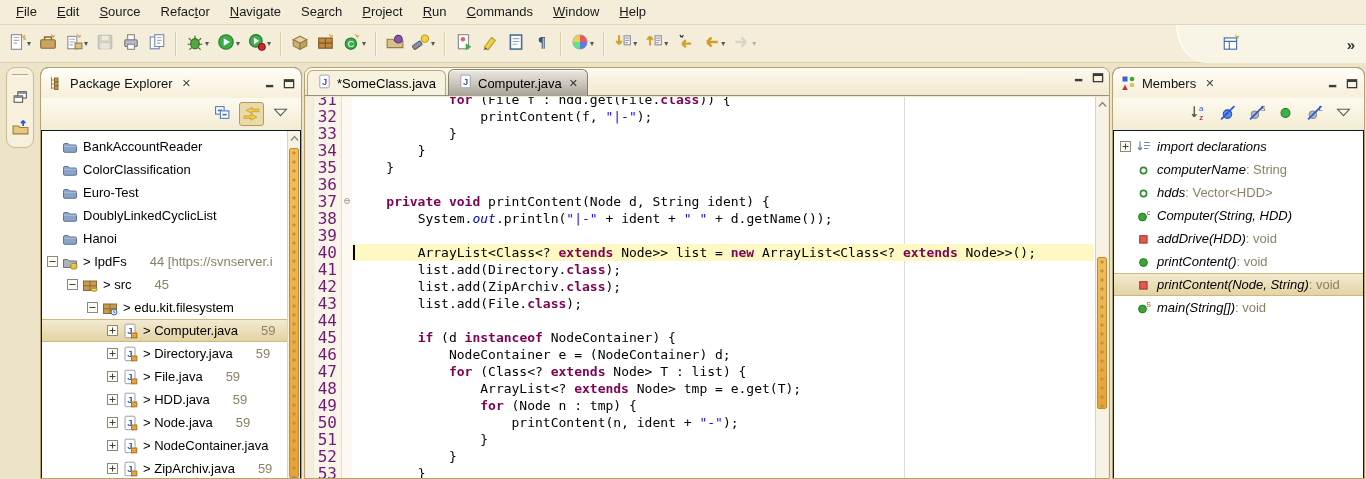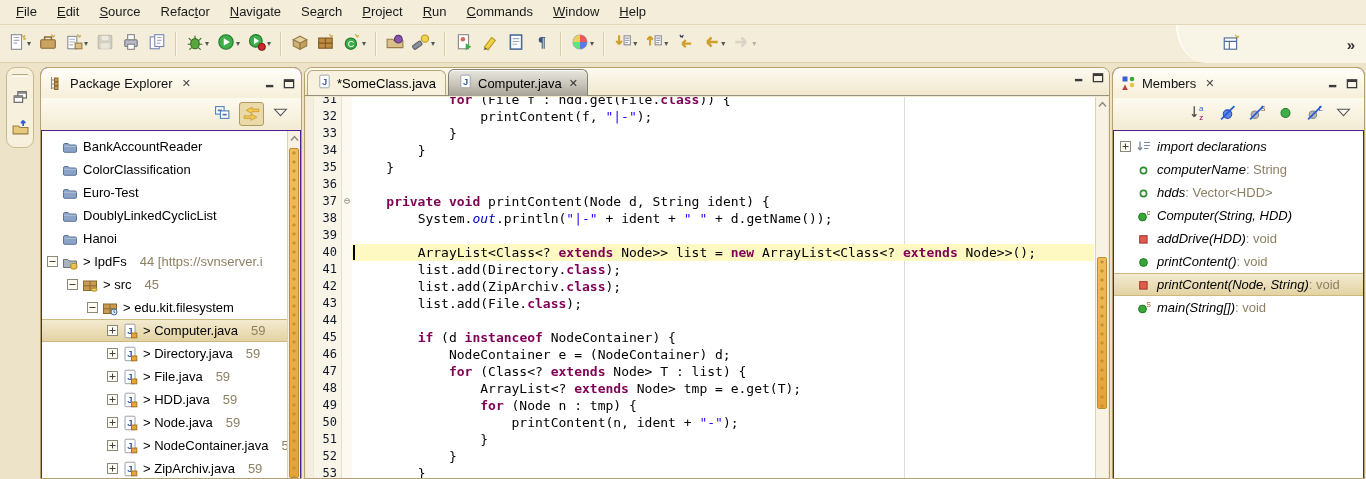--- a/index.html
+++ b/index.html
@@ -30,21 +30,21 @@
 
   
   .main { position:relative; width:1366px; height:416px; background:#ece3c8; }
 
   .fastview { position:absolute; left:0; top:0; width:40px; height:416px; }
   .fv-inner { width:28px; margin:4px auto 0; background:#f6f0dc; border:1px solid #cbbd92;
     border-radius:9px; padding:6px 0 8px; display:flex; flex-direction:column; align-items:center; gap:10px; }
   .fv-handle { width:16px; height:3px; border-top:1px solid #b9ab80; border-bottom:1px solid #fff; margin-bottom:2px; }
   .fv-btn svg { width:17px; height:17px; }
 
-  .panel { position:absolute; top:4px; height:412px; background:#4c1d95;
+  .panel { position:absolute; top:4px; height:412px; background:#0f172a;
     border:1px solid #b3a26d; border-radius:8px 8px 0 0; overflow:hidden; }
   .vhead { height:30px; display:flex; align-items:center; padding:0 6px 0 8px;
     background:linear-gradient(#fffef8,#f6efd9); }
   .vhead svg.vicon { width:16px; height:16px; margin-right:5px; }
   .vtitle { color:#111; }
   .vclose { margin-left:7px; font-size:11px; color:#444; border:1px solid transparent; padding:0 1px; }
   .vhead .spacer { flex:1; }
   .winbtn { margin-left:6px; display:inline-flex; }
   .winbtn svg { width:12px; height:11px; }
   .vtoolbar { height:32px; display:flex; align-items:center; justify-content:flex-end;
@@ -57,21 +57,21 @@
 
   
   .tree-row { height:23px; display:flex; align-items:center; white-space:nowrap; padding-left:5px; }
   .tree-row.selected { background:linear-gradient(#f3ead0,#e3d3a3);
     border-top:1px solid #cdb97e; border-bottom:1px solid #cdb97e; height:23px; }
   .expander { width:15px; height:23px; display:inline-flex; align-items:center; flex:none; }
   .expander svg { width:11px; height:11px; }
   .tree-icon { width:17px; height:16px; flex:none; margin-right:4px; }
   .tree-icon svg { width:16px; height:16px; }
   .tree-label { color:#000; }
-  .tree-meta { color:#8d8164; margin-left:13px; }
+  .tree-meta { color:#8d8164; margin-left:23px; }
 
   
   .sbar { position:absolute; top:0; bottom:0; width:13px; background:#f7f2e3; border-left:1px solid #ddd3b2; }
   .sbar .sarrow { height:15px; display:flex; align-items:center; justify-content:center; }
   .sbar .sarrow svg { width:9px; height:7px; }
   .sthumb { position:absolute; left:1px; right:1px; border:1px solid #c08c2d; border-radius:2px;
     background:
       radial-gradient(circle 1.5px at 50% 4px, #c9912f 1.4px, transparent 1.8px),
       linear-gradient(#f0bd5e,#e5a339);
     background-size:100% 9px, 100% 100%; background-repeat:repeat-y, no-repeat; }
@@ -86,22 +86,22 @@
     border-color:#858172; box-shadow:inset 0 1px 0 #fbfaf7; margin-bottom:-1px; height:27px; }
   .edtab svg { width:15px; height:15px; margin-right:5px; }
   .edtab .tablabel { color:#000; }
   .edtab .tclose { margin-left:7px; font-size:11px; color:#333; }
   .ed-minmax { position:absolute; right:5px; top:4px; display:flex; }
 
   .edbody { position:absolute; left:1px; right:1px; top:29px; bottom:0; background:#fff; overflow:hidden; }
   .annrail { position:absolute; left:0; top:0; bottom:0; width:8px; background:#f3eedd; border-right:1px solid #eee8d6; }
   .lines { position:absolute; left:8px; right:14px; top:-6px; bottom:0; }
   .cline { height:17px; display:flex; font-family:"DejaVu Sans Mono", monospace; font-size:13px; line-height:17px; }
-  .ln { width:28px; flex:none; text-align:right; color:#0f172a; background:#f8f4e7;
-    border-right:1px solid #e6dfc8; padding-right:4px; font-size:12px; }
+  .ln { width:28px; flex:none; text-align:right; color:#701a75; background:#f8f4e7;
+    border-right:1px solid #e6dfc8; padding-right:4px; font-size:16px; }
   .fold { width:10px; flex:none; background:#fbf9f1; color:#8a8a80; font-size:10px; line-height:16px; text-align:center; }
   .ctext { flex:1; white-space:pre; padding-left:3px; color:#000; position:relative; }
   .cline.cur .ctext { background:#fef9c3; }
   .caret { position:absolute; left:1px; top:1px; width:2px; height:15px; background:#000; }
   .k { color:#7f0055; font-weight:bold; }
   .s { color:#2a00ff; }
   .st { color:#0000c0; font-style:italic; }
   .printmargin { position:absolute; left:598px; top:0; bottom:0; width:1px; background:#dcdcdc; }
   .edsbar { right:0; }
 

